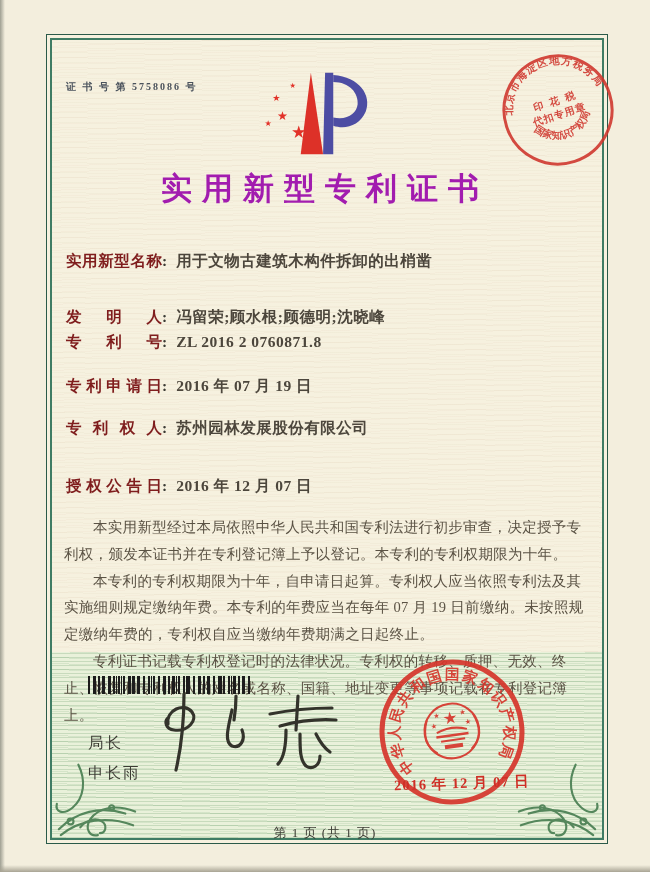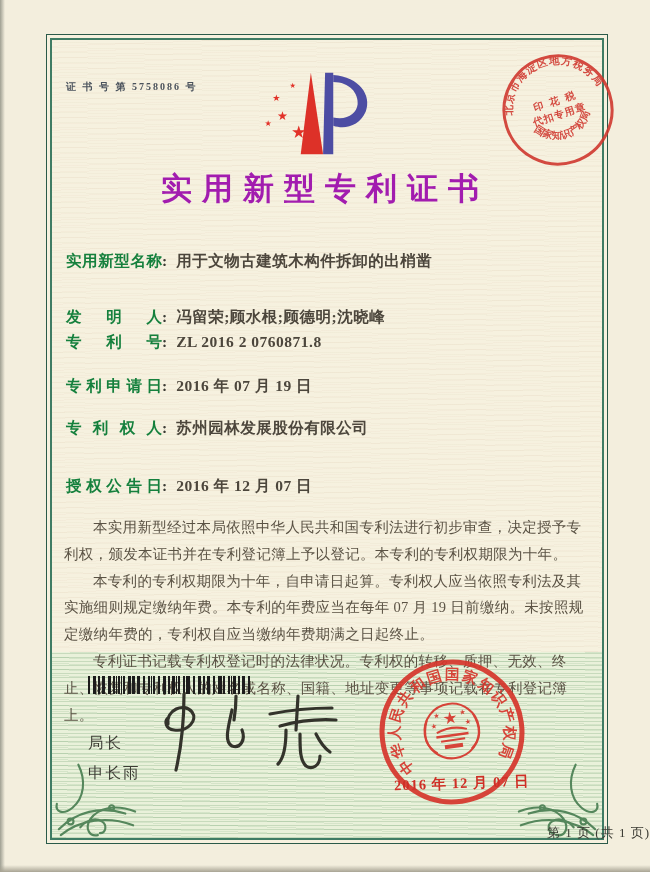--- a/index.html
+++ b/index.html
@@ -41,21 +41,21 @@
     font-size:31px;font-weight:bold;letter-spacing:10px;color:#a21caf;}
 
   .fields{position:absolute;left:66px;top:248px;width:500px;font-size:15.5px;color:#44423a;}
   .field-row{display:flex;line-height:25px;}
   .field-row.r0{margin-bottom:31px;}
   .field-row.r1{}
   .field-row.r2{margin-bottom:19px;}
   .field-row.r3{margin-bottom:17px;}
   .field-row.r4{margin-bottom:33px;}
   .flabel{display:inline-block;width:96px;text-align:justify;text-align-last:justify;
-    color:#15803d;font-weight:bold;}
+    color:#7f1d1d;font-weight:bold;}
   .fcolon{margin-right:9px;color:#3a3a34;font-weight:bold;}
   .fvalue{color:#4c463c;font-weight:bold;letter-spacing:.5px;}
 
   .paragraphs{position:absolute;left:64px;top:514px;width:524px;
     font-size:14.5px;line-height:26.8px;color:#5a5244;letter-spacing:.3px;}
   .paragraphs p{margin:0;text-indent:2em;}
 
   .barcode{position:absolute;left:88px;top:676px;width:162px;height:18px;
     background-image:
       repeating-linear-gradient(90deg,#1c1c1c 0 2px,transparent 2px 5px),
@@ -65,21 +65,21 @@
   .sig-block{position:absolute;left:88px;top:728px;font-size:15.5px;line-height:30px;
     color:#3c3c34;letter-spacing:2px;}
   .sig-script{position:absolute;left:140px;top:686px;width:225px;height:98px;}
 
   .seal{position:absolute;left:376px;top:656px;width:152px;height:152px;
     transform:rotate(-8deg);opacity:.92;}
   .seal text{fill:#d6362c;font-family:"Liberation Serif",serif;font-weight:bold;}
   .seal-date{position:absolute;left:394px;top:774px;font-size:14.5px;color:#cf2f26;
     font-weight:bold;letter-spacing:1px;transform:rotate(-2deg);}
 
-  .footer{position:absolute;left:0;right:0;top:824px;text-align:right;
+  .footer{position:absolute;left:0;right:0;top:824px;text-align:center;
     font-size:13px;color:#3c3c34;letter-spacing:1px;}
 </style>
 </head>
 <body>
 
 <div class="scan-edge-left"></div>
 <div class="scan-edge-bottom"></div>
 
 <div class="frame">
   <div class="paper-texture"></div>

